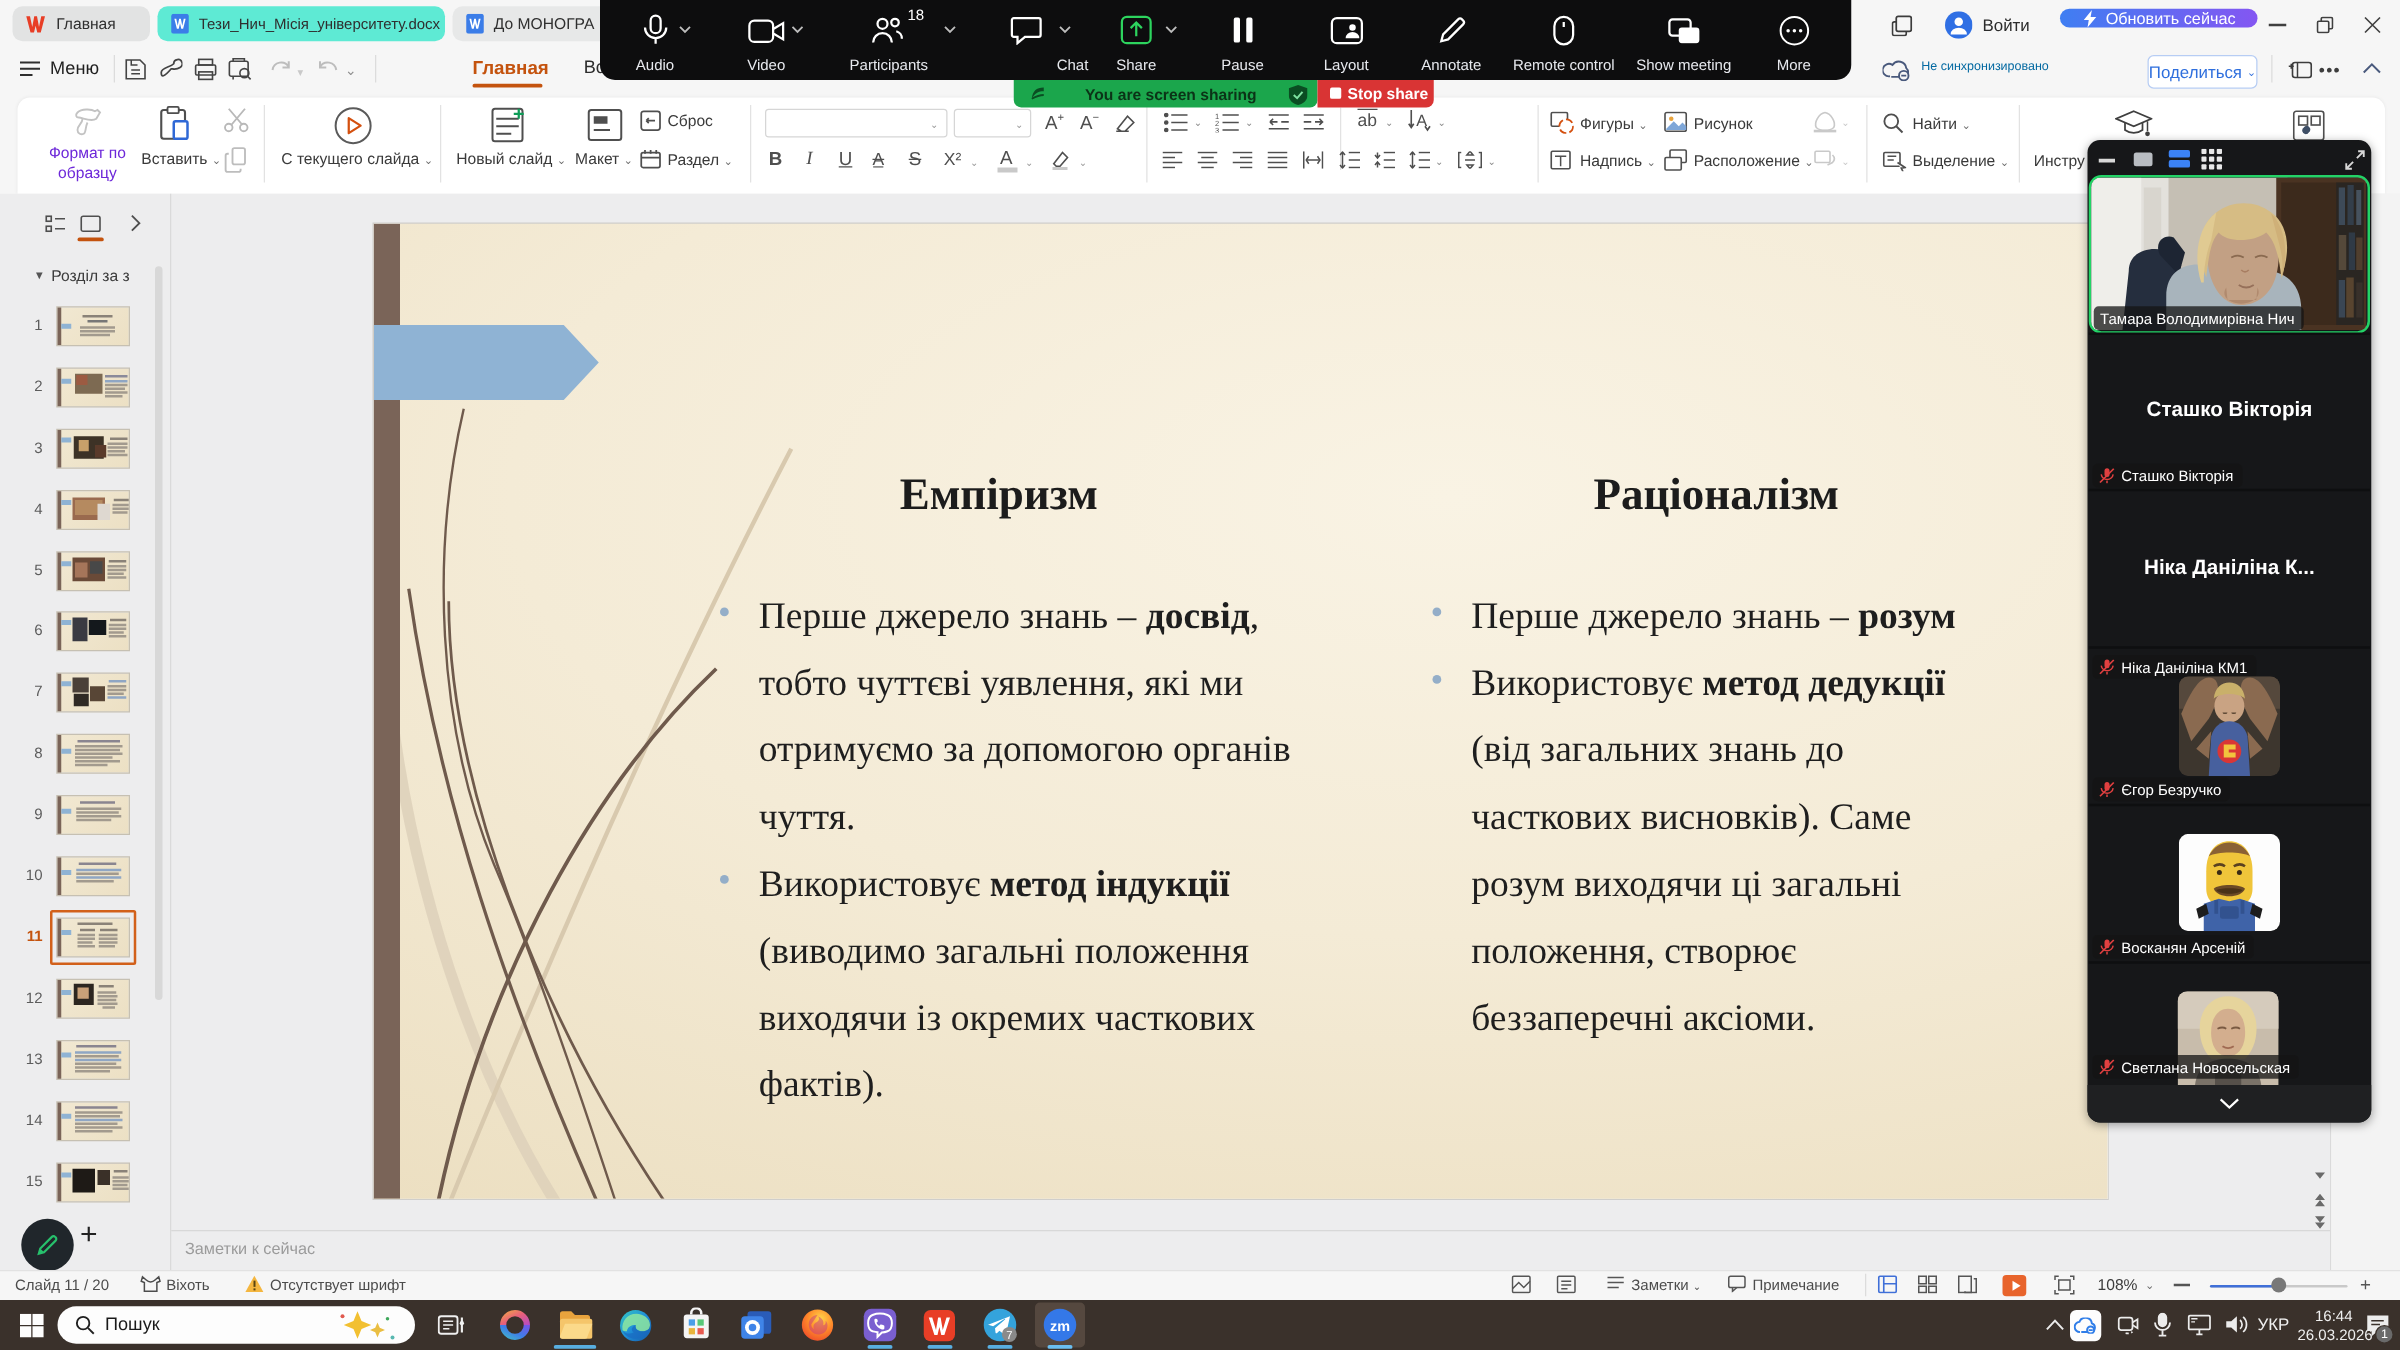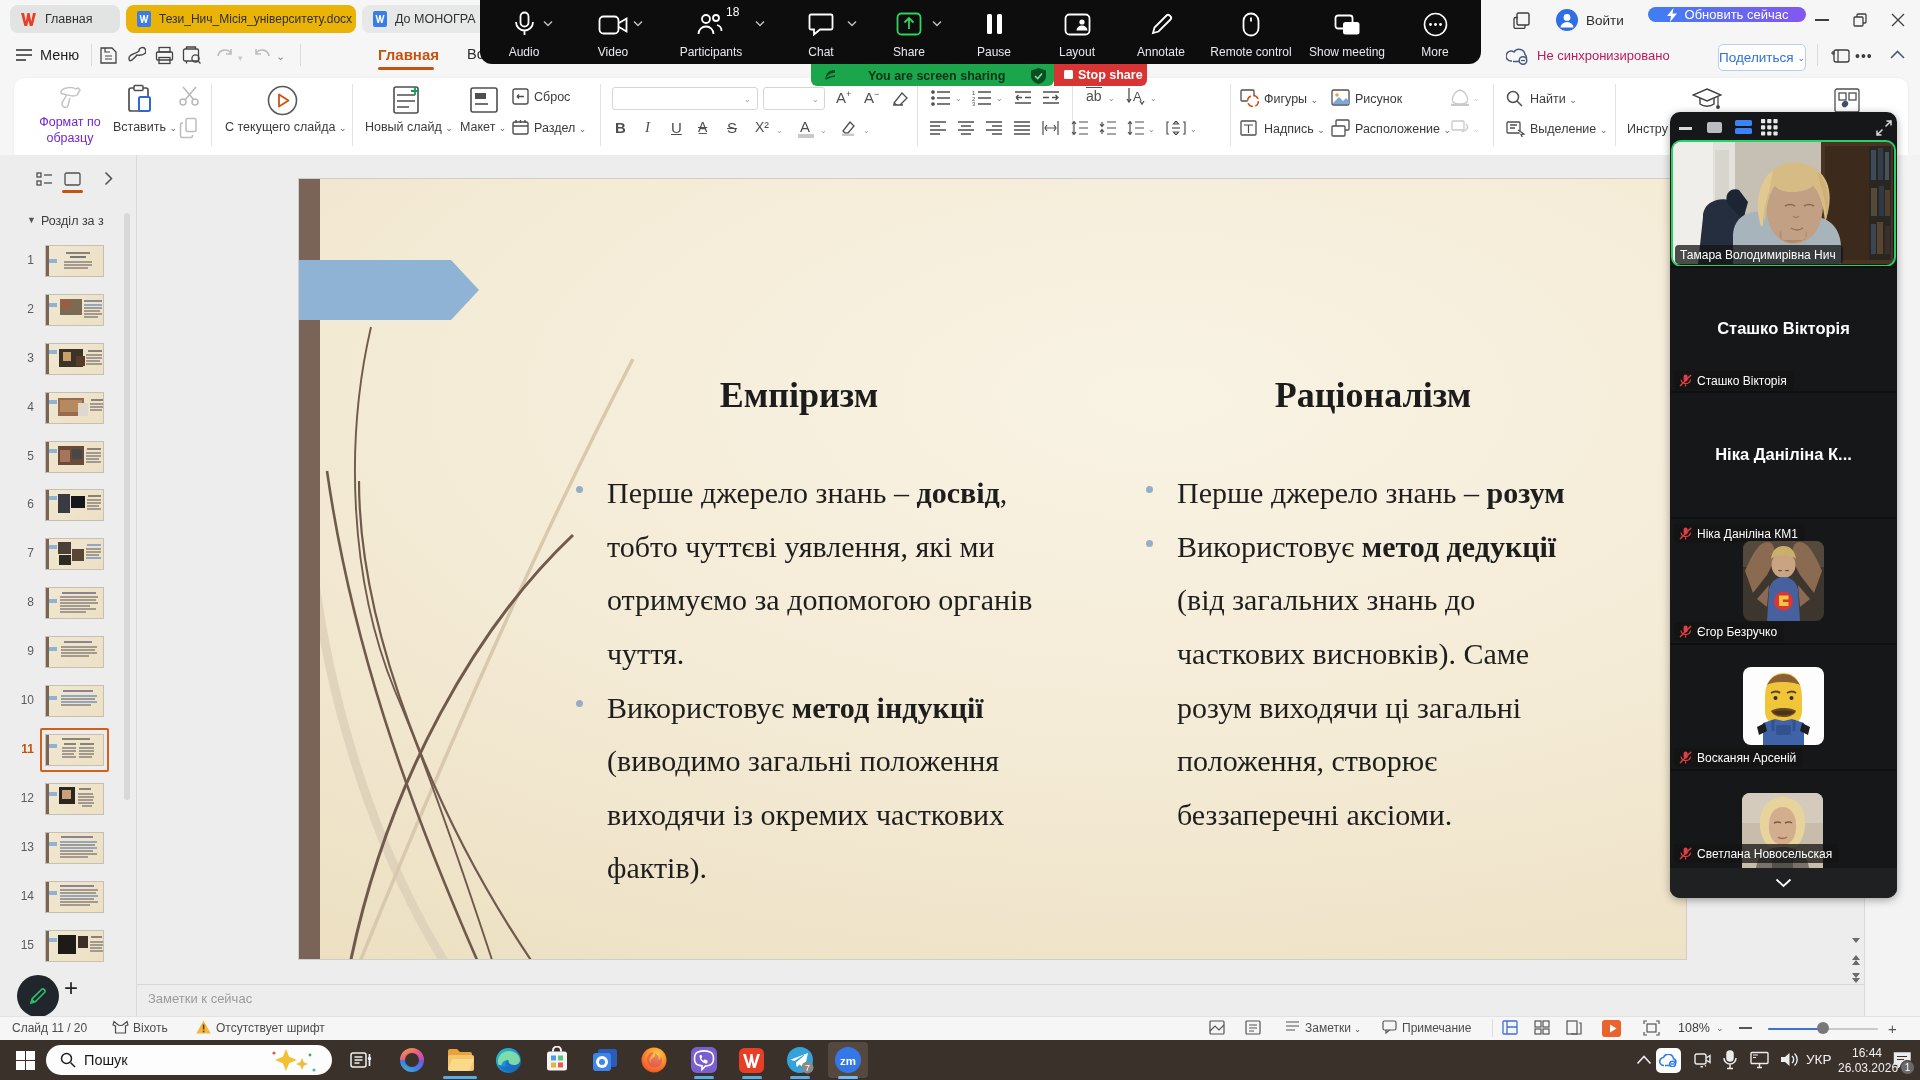--- a/index.html
+++ b/index.html
@@ -21,21 +21,21 @@
 </style></head>
 <body>
 
 <div class="abs" style="left:0;top:0;width:1920px;height:40px;background:#f6f6f6;"></div>
 <div class="tab" style="left:10px;width:110px;">
   <svg width="17" height="15" viewBox="0 0 17 15" style="margin-right:8px">
       <path d="M1 1 L4.4 14 L7.2 14 L8.5 8.5 L9.8 14 L12.6 14 L16 1 L13 1 L11.2 9.5 L9.6 1 L7.4 1 L5.8 9.5 L4 1 Z" fill="#e83e26"></path>
     </svg>
   Главная
 </div>
-<div class="tab" style="left:126px;width:230px;background:#eab308;font-size:12px;">
+<div class="tab" style="left:126px;width:230px;background:#5eead4;font-size:12px;">
   <svg width="16" height="16" viewBox="0 0 16 16" style="margin-right:7px">
       <rect x="1" y="0" width="14" height="16" rx="2" fill="#3b7de8"></rect>
       <path d="M3.5 4 L5.5 12 L7 12 L8 7.5 L9 12 L10.5 12 L12.5 4 L11 4 L9.8 9.5 L8.7 4 L7.3 4 L6.2 9.5 L5 4 Z" fill="#fff"></path>
     </svg>
   Тези_Нич_Місія_університету.docx
 </div>
 <div class="tab" style="left:362px;width:130px;background:#e7e8e8;font-size:12.5px;">
   <svg width="16" height="16" viewBox="0 0 16 16" style="margin-right:7px">
       <rect x="1" y="0" width="14" height="16" rx="2" fill="#3b7de8"></rect>
       <path d="M3.5 4 L5.5 12 L7 12 L8 7.5 L9 12 L10.5 12 L12.5 4 L11 4 L9.8 9.5 L8.7 4 L7.3 4 L6.2 9.5 L5 4 Z" fill="#fff"></path>
@@ -126,21 +126,21 @@
 <div class="abs" style="left:378px;top:67px;width:56px;height:3px;background:#c4530e;border-radius:2px;"></div>
 <div class="abs" style="left:467px;top:46px;font-size:14.5px;color:#2c2c2c;">Вст</div>
 
 <div class="abs" style="left:1506px;top:47px;">
     <svg width="24" height="18" viewBox="0 0 24 18" fill="none" stroke="#49597c" stroke-width="1.5">
       <path d="M6 14 A 5 5 0 1 1 8 5 A 6 6 0 0 1 19 7.5 A 4.2 4.2 0 0 1 18 14.5 H7"></path>
       <circle cx="17" cy="13.5" r="3.8" fill="#f6f6f6" stroke="#49597c"></circle>
       <path d="M15 13.5 h4" stroke-width="1.3"></path>
     </svg>
   </div>
-<div class="abs" style="left:1537px;top:48px;font-size:13px;color:#be185d;">Не синхронизировано</div>
+<div class="abs" style="left:1537px;top:48px;font-size:10px;color:#0369a1;">Не синхронизировано</div>
 <div class="abs" style="left:1718px;top:44px;width:88px;height:27px;border:1px solid #b7cdf4;border-radius:5px;background:#fff;display:flex;align-items:center;justify-content:center;color:#2f6fdd;font-size:13.5px;">Поделиться&nbsp;<span style="font-size:9px;color:#2f6fdd;">⌄</span></div>
 <div class="abs" style="left:1817px;top:44px;width:1px;height:22px;background:#dcdcdc;"></div>
 <div class="abs" style="left:1830px;top:47px;">
     <svg width="20" height="18" viewBox="0 0 20 18" fill="none" stroke="#3d3d3d" stroke-width="1.3">
       <rect x="4" y="3" width="15" height="12" rx="2"></rect>
       <path d="M8 3 L8 15 M1 6 h4 M3 4 v4" stroke-width="1.2"></path>
     </svg>
   </div>
 <div class="abs" style="left:1855px;top:48px;color:#3d3d3d;font-size:14px;letter-spacing:1px;">•••</div>
 <div class="abs" style="left:1890px;top:50px;">
@@ -1009,21 +1009,21 @@
       <svg width="10" height="7" viewBox="0 0 10 7" fill="none" stroke="#bdbdbd" stroke-width="1.5">
         <path d="M1 1.5 L5 5.5 L9 1.5"></path>
       </svg>
     </div>
 
 <div class="abs" style="left:808px;top:13px;">
       <svg width="26" height="23" viewBox="0 0 26 23" fill="none" stroke="#fff" stroke-width="1.8">
         <path d="M3 1.5 h20 a1.5 1.5 0 0 1 1.5 1.5 v12 a1.5 1.5 0 0 1 -1.5 1.5 h-11 L6 21.5 v-5 H3 A1.5 1.5 0 0 1 1.5 15 V3 A1.5 1.5 0 0 1 3 1.5 Z"></path>
       </svg>
     </div>
-<div class="zlbl" style="left:791px;width:60px;">Chat</div>
+<div class="zlbl" style="left:828px;width:60px;">Chat</div>
 <div class="abs" style="left:847px;top:20px;">
       <svg width="10" height="7" viewBox="0 0 10 7" fill="none" stroke="#bdbdbd" stroke-width="1.5">
         <path d="M1 1.5 L5 5.5 L9 1.5"></path>
       </svg>
     </div>
 
 <div class="abs" style="left:896px;top:12px;">
       <svg width="26" height="24" viewBox="0 0 26 24" fill="none" stroke="#2dd45e" stroke-width="1.8">
         <rect x="1.5" y="1.5" width="23" height="21" rx="4"></rect>
         <path d="M13 17 V6.5 M8.5 10.5 L13 6 L17.5 10.5"></path>

